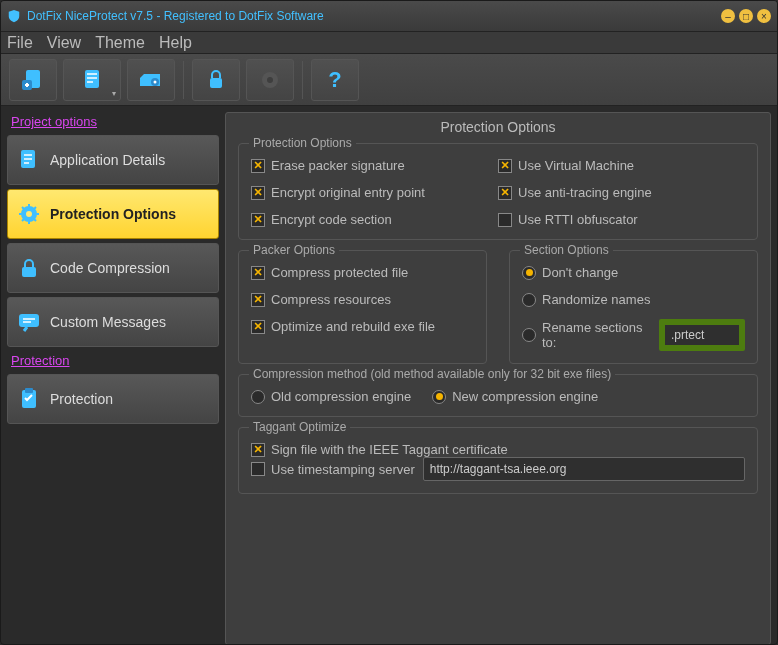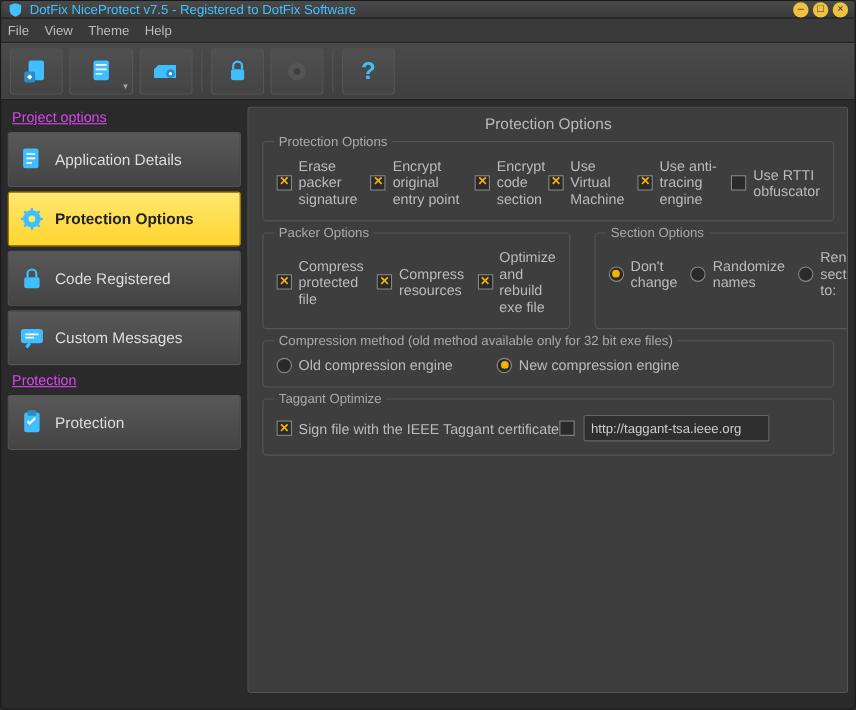--- a/index.html
+++ b/index.html
@@ -8,21 +8,21 @@
   font-family: "Segoe UI", Tahoma, sans-serif;
   font-size: 13px;
   color: #b0b0b0;
   width: 778px;
   height: 645px;
   overflow: hidden;
   border: 1px solid #1a1a1a;
   border-radius: 4px;
 }
 .titlebar {
-  height: 16px;
+  height: 31px;
   background: linear-gradient(#4a4a4a, #3a3a3a);
   display: flex;
   align-items: center;
   padding: 0 6px;
   border-bottom: 1px solid #222;
 }
 .titlebar .app-icon {
   width: 14px; height: 14px; margin-right: 6px;
 }
 .titlebar .title-text {
@@ -38,21 +38,21 @@
 .menubar {
   height: 22px;
   background: #3a3a3a;
   display: flex;
   align-items: center;
   padding: 0 6px;
   gap: 14px;
   border-bottom: 1px solid #222;
 }
 .menubar .menu-item {
-  color: #bbb; font-size: 12px; cursor: pointer;
+  color: #bbb; font-size: 16px; cursor: pointer;
 }
 
 .toolbar {
   height: 52px;
   background: linear-gradient(#4a4a4a, #404040);
   border-bottom: 1px solid #222;
   display: flex; align-items: center;
   padding: 4px 8px; gap: 6px;
 }
 .tool-btn {
@@ -118,21 +118,21 @@
   padding: 14px 12px 12px 12px;
   position:relative;
   background:#3e3e3e;
 }
 .group-legend {
   position:absolute; top:-8px; left:10px;
   background:#3e3e3e; padding: 0 4px;
   font-size:12px; color:#aaa;
 }
 .group-row { display:flex; }
-.group-col { flex:1; display:flex; flex-direction:row; gap:12px; }
+.group-col { flex:1; display:flex; flex-direction:column; gap:12px; }
 .checkbox, .radio {
   display:flex; align-items:center; gap:6px;
   font-size:13px; color:#bbb; cursor:pointer;
 }
 .cbx {
   width:14px; height:14px; border:1px solid #888;
   background:#2a2a2a; display:flex; align-items:center; justify-content:center;
   flex-shrink:0;
 }
 .cbx.checked::after {
@@ -149,21 +149,21 @@
 .two-col { display:flex; gap:22px; }
 .two-col > .group { flex:1; }
 input[type=text].inline {
   background:#2f2f2f; border:6px solid #4d7c0f; color:#ccc;
   padding:3px 6px; font-size:12px; width:86px; border-radius:2px;
 }
 input[type=text].wide {
   background:#2f2f2f; border:1px solid #666; color:#ccc;
   padding:4px 6px; font-size:12px; flex:1; border-radius:2px;
 }
-.radio-inline { display:flex; gap:40px;align-items:flex-end; }
+.radio-inline { display:flex; gap:21px;align-items:flex-end; }
 .tsrow { display:flex; align-items:center; gap:8px; }
 </style>
 </head>
 <body>
 
 <div class="titlebar">
   <svg class="app-icon" viewBox="0 0 16 16">
     <path d="M8 1l6 2v5c0 4-3 6-6 7-3-1-6-3-6-7V3l6-2z" fill="#42c0ff"></path>
   </svg>
   <span class="title-text">DotFix NiceProtect v7.5 - Registered to DotFix Software</span>
@@ -243,21 +243,21 @@
           <path d="M13 3v3M13 20v3M3 13h3M20 13h3M6 6l2 2M18 18l2 2M20 6l-2 2M6 20l2-2" stroke="#3fbfff" stroke-width="2"></path>
         </svg>
       <span>Protection Options</span>
     </div>
 
     <div class="side-btn">
       <svg class="side-icon" viewBox="0 0 26 26">
           <rect x="6" y="12" width="14" height="10" rx="2" fill="#3fbfff"></rect>
           <path d="M9 12V9a4 4 0 018 0v3" fill="none" stroke="#3fbfff" stroke-width="2"></path>
         </svg>
-      <span>Code Registered</span>
+      <span>Code Compression</span>
     </div>
 
     <div class="side-btn">
       <svg class="side-icon" viewBox="0 0 26 26">
           <rect x="3" y="5" width="20" height="13" rx="3" fill="#3fbfff"></rect>
           <path d="M8 22l3-4" stroke="#3fbfff" stroke-width="3"></path>
           <path d="M7 10h12M7 13h8" stroke="#fff" stroke-width="1.5"></path>
         </svg>
       <span>Custom Messages</span>
     </div>
@@ -366,20 +366,21 @@
     <div class="group">
       <span class="group-legend">Taggant Optimize</span>
       <div class="group-col" style="gap:0">
         <label class="checkbox">
             <span class="cbx checked"></span>
             <span>Sign file with the IEEE Taggant certificate</span>
           </label>
         <div class="tsrow">
           <label class="checkbox">
               <span class="cbx"></span>
+              <span>Use timestamping server</span>
             </label>
           <input type="text" class="wide" value="http://taggant-tsa.ieee.org" style="">
         </div>
       </div>
     </div>
 
   </div>
 </div>
 
 </body></html>

